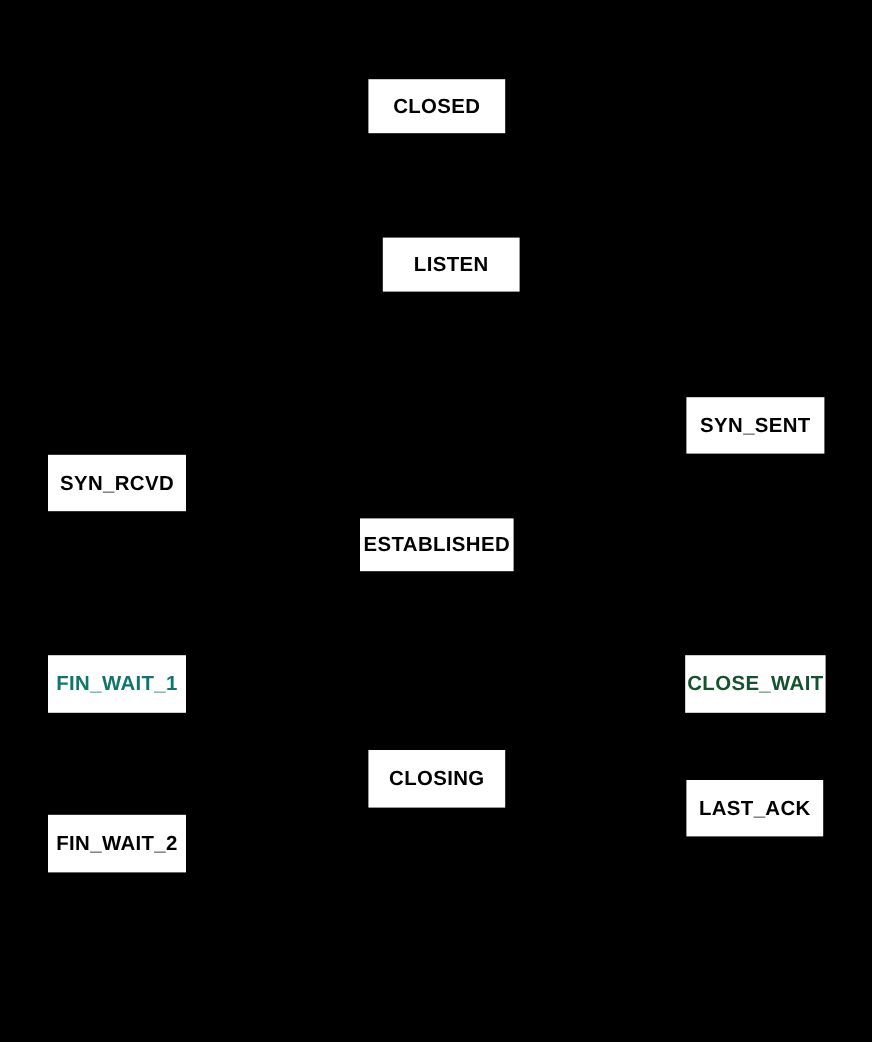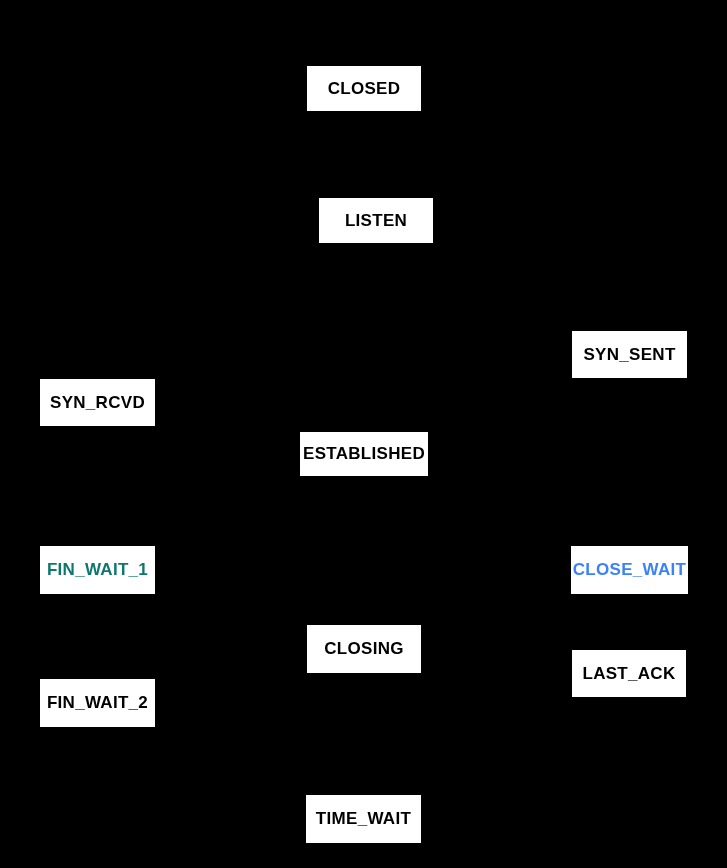--- a/index.html
+++ b/index.html
@@ -33,18 +33,17 @@
 </head>
 <body>
 
 <div class="canvas" style="background: rgb(0, 0, 0);">
     <div class="node" style="left: 307px; top: 66px; width: 114px; height: 45px; background: rgb(255, 255, 255); color: rgb(0, 0, 0);">CLOSED</div>
     <div class="node" style="left: 307px; top: 198px; width: 114px; height: 45px; background: rgb(255, 255, 255); color: rgb(0, 0, 0); margin-left: 12px;">LISTEN</div>
     <div class="node" style="left: 40px; top: 331px; width: 115px; height: 47px; background: rgb(255, 255, 255); color: rgb(0, 0, 0); margin-top: 48px;">SYN_RCVD</div>
     <div class="node" style="left: 300px; top: 432px; width: 128px; height: 44px; background: rgb(255, 255, 255); color: rgb(0, 0, 0);">ESTABLISHED</div>
     <div class="node" style="left: 572px; top: 331px; width: 115px; height: 47px; background: rgb(255, 255, 255); color: rgb(0, 0, 0);">SYN_SENT</div>
     <div class="node" style="left: 40px; top: 546px; width: 115px; height: 48px; background: rgb(255, 255, 255); color: #0f766e;">FIN_WAIT_1</div>
-    <div class="node" style="left: 571px; top: 546px; width: 117px; height: 48px; background: rgb(255, 255, 255); color: #3b82f6;">CLOSE_WAIT</div>
+    <div class="node" style="left: 571px; top: 546px; width: 117px; height: 48px; background: rgb(255, 255, 255); color: #14532d;">CLOSE_WAIT</div>
     <div class="node" style="left: 307px; top: 625px; width: 114px; height: 48px; background: rgb(255, 255, 255); color: rgb(0, 0, 0);">CLOSING</div>
     <div class="node" style="left: 40px; top: 679px; width: 115px; height: 48px; background: rgb(255, 255, 255); color: rgb(0, 0, 0);">FIN_WAIT_2</div>
     <div class="node" style="left: 572px; top: 650px; width: 114px; height: 47px; background: rgb(255, 255, 255); color: rgb(0, 0, 0);">LAST_ACK</div>
-    <div class="node" style="left: 306px; top: 795px; width: 115px; height: 48px; background: rgb(255, 255, 255); color: rgb(0, 0, 0);">TIME_WAIT</div>
   </div>
 
 </body></html>

